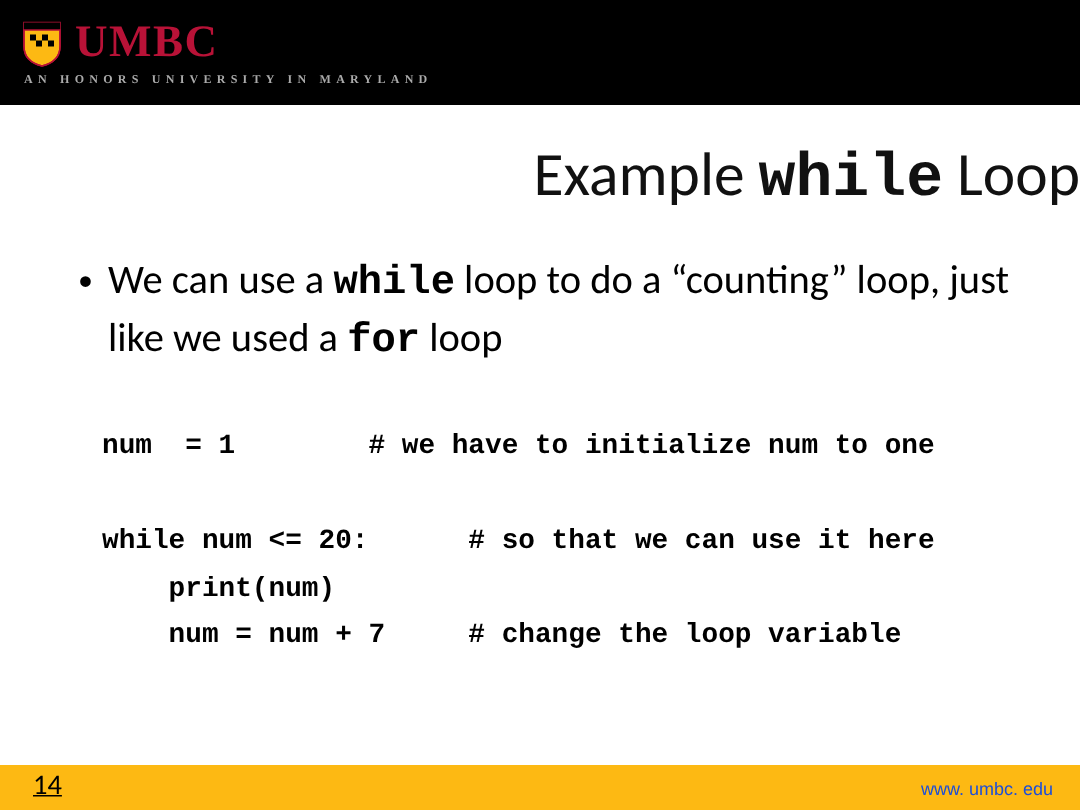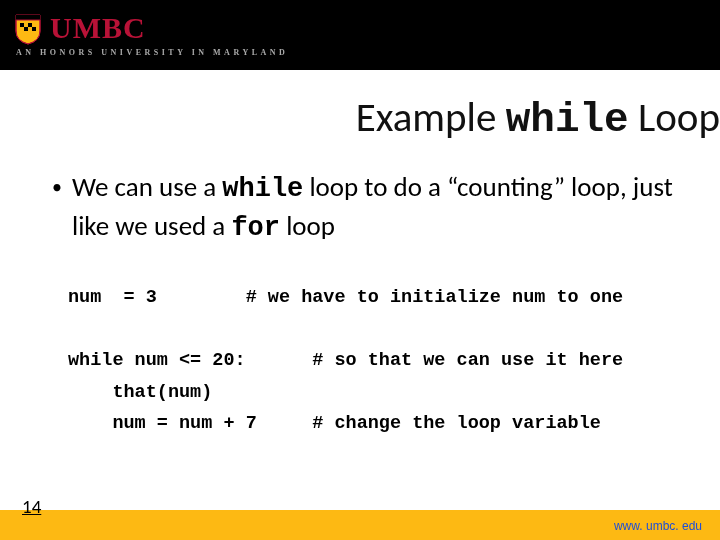--- a/index.html
+++ b/index.html
@@ -95,21 +95,21 @@
   .footer-bar {
     position: absolute;
     bottom: 0;
     left: 0;
     width: 100%;
     height: 30px;
     background: #fdb913;
   }
   .page-num {
     position: absolute;
-    bottom: 22px;
+    bottom: 5px;
     left: 22px;
     font-size: 19px;
     color: #000;
     z-index: 2;
     font-weight: 400;
     text-decoration: underline;
   }
   .footer-url {
     position: absolute;
     bottom: 7px;
@@ -146,22 +146,22 @@
 </h1>
 
 <div class="content">
   <div class="bullet">
     <span class="dot">•</span>
     <span>
       <span>We can use a </span><span class="mono">while</span><span> loop to do a “counting” loop, just like we used a </span><span class="mono">for</span><span> loop</span>
     </span>
   </div>
 
-  <div class="code-block"><span>num  = 3        # we have to initialize num to one</span>
+  <div class="code-block"><span>num  = 1        # we have to initialize num to one</span>
 <span></span>
 <span>while num &lt;= 20:      # so that we can use it here</span>
-<span>    that(num)</span>
+<span>    print(num)</span>
 <span>    num = num + 7     # change the loop variable</span></div>
 </div>
 
 <div class="footer-bar"></div>
 <div class="page-num">14</div>
 <div class="footer-url">www. umbc. edu</div>
 
 </body></html>

